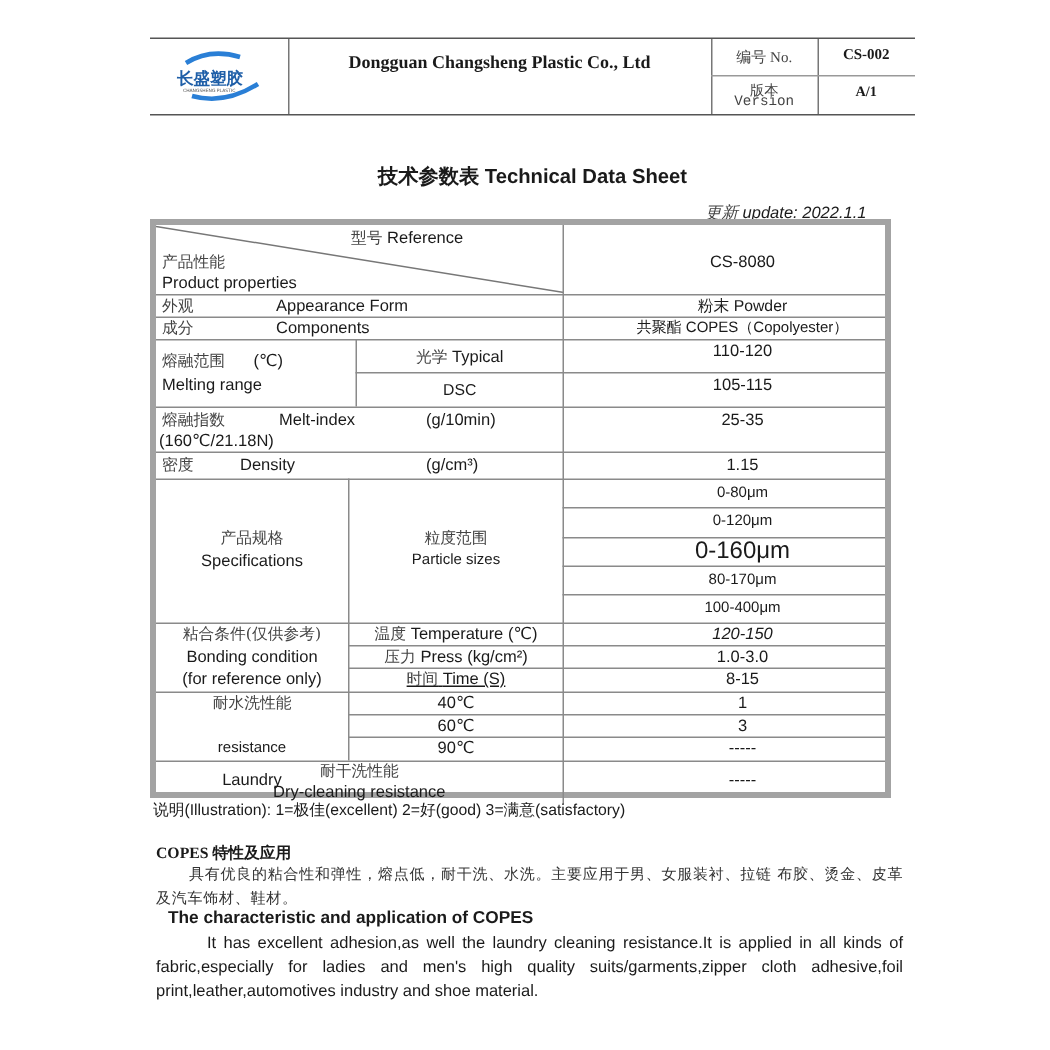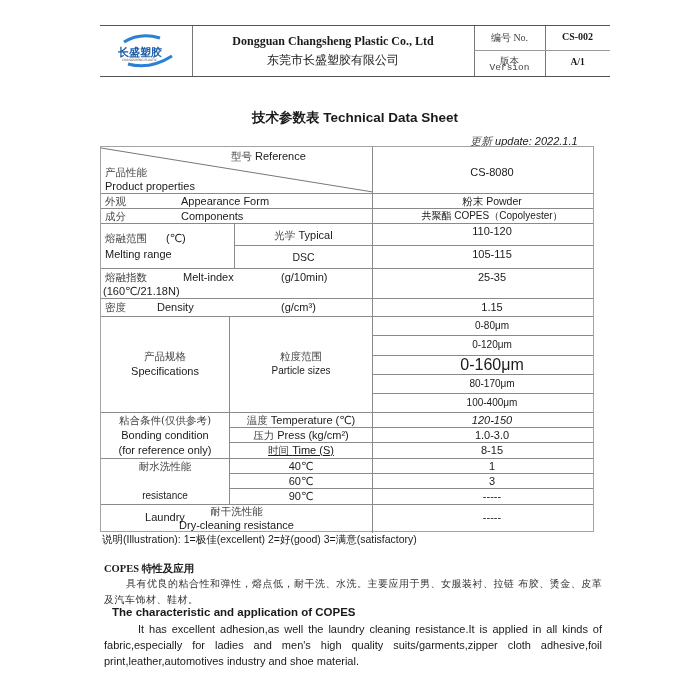--- a/index.html
+++ b/index.html
@@ -7,21 +7,21 @@
          font-family:"Liberation Sans", "DejaVu Sans", sans-serif; color:#1a1a1a; }
   .abs { position:absolute; }
   .hdr { position:absolute; left:100px; top:25px; width:510px; height:50px;
          border-top:1.5px solid #555; border-bottom:1.5px solid #555; }
   .hdr .vline { position:absolute; top:0; bottom:0; width:0; border-left:1px solid #777; }
   .hdr .hline { position:absolute; height:0; border-top:1px solid #999; }
   .serif { font-family:"Liberation Serif", "DejaVu Serif", serif; }
   .mono { font-family:"Liberation Mono", "DejaVu Sans Mono", monospace; }
   .center { text-align:center; }
   .tbl { position:absolute; left:100px; top:146px; width:494px; height:386px;
-         border:1px solid #a3a3a3; box-sizing:border-box; }
+         border:4px solid #a3a3a3; box-sizing:border-box; }
   .ln-h { position:absolute; height:0; border-top:1px solid #8a8a8a; }
   .ln-v { position:absolute; width:0; border-left:1px solid #8a8a8a; }
   .t { position:absolute; font-size:11px; white-space:nowrap; line-height:14px; }
   .cn { font-family:"DejaVu Serif", serif; color:#444; font-size:10.5px; }
   .en { font-size:11px; }
   .para { position:absolute; font-size:11px; line-height:16px; }
 </style>
 </head>
 <body>
 
@@ -34,21 +34,20 @@
   <div class="abs" style="left:10px; top:6px; width:74px; height:38px;">
     <svg width="74" height="38" viewBox="0 0 74 38">
       <path d="M14 10 Q30 0 50 6" stroke="#2a7fd6" stroke-width="3" fill="none"></path>
       <path d="M18 32 Q40 38 62 24" stroke="#2a7fd6" stroke-width="3" fill="none"></path>
       <text x="8" y="24" font-size="11" fill="#1f5fa8" font-family="DejaVu Sans, sans-serif" font-weight="bold">长盛塑胶</text>
       <text x="12" y="29" font-size="3" fill="#555" font-family="DejaVu Sans, sans-serif">CHANGSHENG PLASTIC</text>
     </svg>
   </div>
 
   <div class="abs serif center" style="left:92px; width:282px; top:8px; font-size:12px; font-weight:bold;">Dongguan Changsheng Plastic Co., Ltd</div>
-  <div class="abs center" style="left:92px; width:282px; top:26px; font-size:12px; font-family:'DejaVu Sans', sans-serif;">东莞市长盛塑胶有限公司</div>
 
   <div class="abs serif center" style="left:374px; width:71px; top:5px; font-size:10px; color:#444;">编号 No.</div>
   <div class="abs serif center" style="left:445px; width:65px; top:5px; font-size:10px; font-weight:bold;">CS-002</div>
   <div class="abs serif center" style="left:374px; width:71px; top:30px; font-size:9.5px; color:#444; line-height:11px;">版本</div>
   <div class="abs mono center" style="left:374px; width:71px; top:36px; font-size:9.5px; color:#444; line-height:11px;">Version</div>
   <div class="abs serif center" style="left:445px; width:65px; top:31px; font-size:9.5px; font-weight:bold;">A/1</div>
 </div>
 
 <div class="abs center" style="left:100px; width:510px; top:109px; font-size:13.5px; font-weight:bold;">技术参数表  Technical Data Sheet</div>
 <div class="abs" style="left:470px; top:134px; font-size:11px; font-style:italic;">

